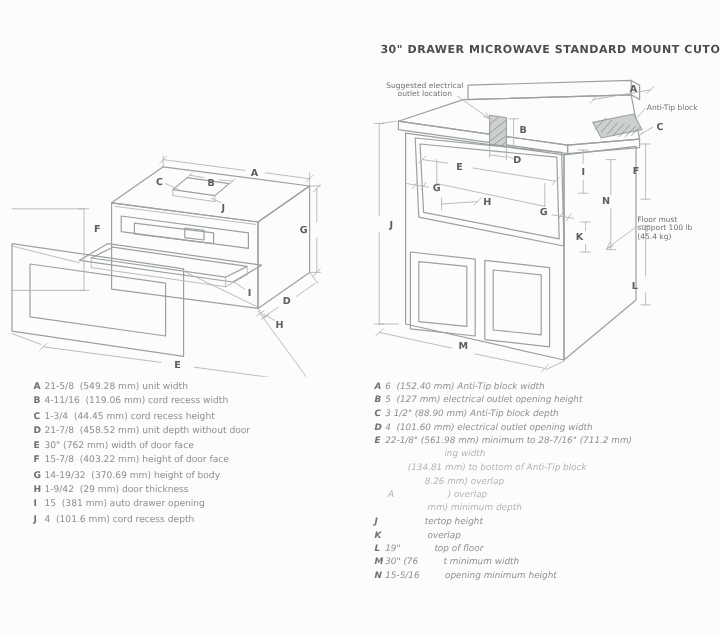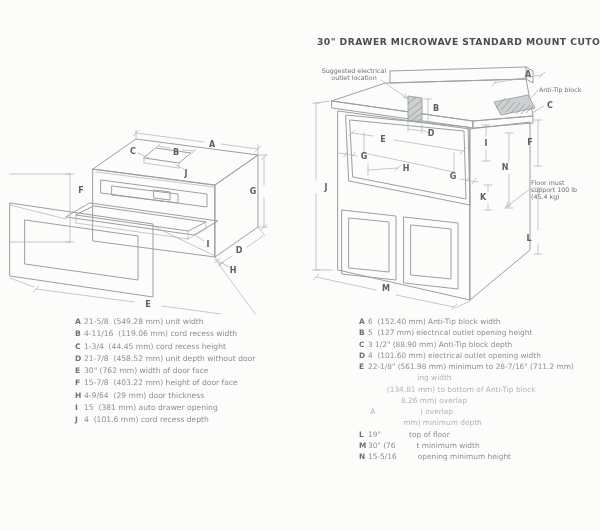--- a/index.html
+++ b/index.html
@@ -10,22 +10,22 @@
   svg{position:absolute;}
   .drawing{stroke:#9ba0a3;fill:none;stroke-width:1;stroke-linejoin:round;stroke-linecap:round;}
   .thin{stroke:#aeb2b4;fill:none;stroke-width:.7;stroke-linecap:round;}
   .hatchfill{fill:#cdd0d1;stroke:#9ba0a3;stroke-width:.9;}
   .hatch{stroke:#8d9193;stroke-width:.7;}
   .dimlabel{font-family:"DejaVu Sans",sans-serif;font-size:8px;font-weight:700;
             fill:#5c6063;text-anchor:middle;}
   .note{font-family:"DejaVu Sans",sans-serif;font-size:6.3px;fill:#6e7173;}
   .speclist{position:absolute;color:#8d8f91;}
   .left-list{left:28px;top:316px;font-size:7.6px;line-height:12.3px;}
-  .right-list{left:312px;top:316px;font-size:7.4px;line-height:11.25px;}
-  .row{white-space:pre;margin-left:47px;}
+  .right-list{left:312px;top:316px;font-size:7.4px;line-height:11.25px;font-style:italic;}
+  .row{white-space:pre;}
   .ltr{font-weight:700;color:#6f7274;display:inline-block;min-width:9px;}
   .right-list .row:nth-child(n+6):nth-child(-n+10){color:#b2b4b5;}
   .right-list .row:nth-child(n+6):nth-child(-n+10) .ltr{color:#b2b4b5;}
 </style>
 </head>
 <body>
 
 <div class="page">
 
   <div class="title">30" DRAWER MICROWAVE STANDARD MOUNT CUTOUT</div>
@@ -150,34 +150,37 @@
     </g>
   </svg>
 
   <div class="speclist left-list">
     <div class="row"><span class="ltr">A</span><span>21-5/8  (549.28 mm) unit width</span></div>
     <div class="row"><span class="ltr">B</span><span>4-11/16  (119.06 mm) cord recess width</span></div>
     <div class="row"><span class="ltr">C</span><span>1-3/4  (44.45 mm) cord recess height</span></div>
     <div class="row"><span class="ltr">D</span><span>21-7/8  (458.52 mm) unit depth without door</span></div>
     <div class="row"><span class="ltr">E</span><span>30" (762 mm) width of door face</span></div>
     <div class="row"><span class="ltr">F</span><span>15-7/8  (403.22 mm) height of door face</span></div>
-    <div class="row"><span class="ltr">H</span><span>4-9/64  (29 mm) door thickness</span></div>
+    <div class="row"><span class="ltr">G</span><span>14-19/32  (370.69 mm) height of body</span></div>
+    <div class="row"><span class="ltr">H</span><span>1-9/42  (29 mm) door thickness</span></div>
     <div class="row"><span class="ltr">I</span><span>15  (381 mm) auto drawer opening</span></div>
     <div class="row"><span class="ltr">J</span><span>4  (101.6 mm) cord recess depth</span></div>
   </div>
 
   <div class="speclist right-list">
     <div class="row"><span class="ltr">A</span><span>6  (152.40 mm) Anti-Tip block width</span></div>
     <div class="row"><span class="ltr">B</span><span>5  (127 mm) electrical outlet opening height</span></div>
     <div class="row"><span class="ltr">C</span><span>3 1/2" (88.90 mm) Anti-Tip block depth</span></div>
     <div class="row"><span class="ltr">D</span><span>4  (101.60 mm) electrical outlet opening width</span></div>
     <div class="row"><span class="ltr">E</span><span>22-1/8" (561.98 mm) minimum to 28-7/16" (711.2 mm)</span></div>
     <div class="row"><span class="ltr"></span><span>                     ing width</span></div>
     <div class="row"><span class="ltr"></span><span>        (134.81 mm) to bottom of Anti-Tip block</span></div>
     <div class="row"><span class="ltr"></span><span>              8.26 mm) overlap</span></div>
     <div class="row"><span class="ltr"></span><span> A                   ) overlap</span></div>
     <div class="row"><span class="ltr"></span><span>               mm) minimum depth</span></div>
+    <div class="row"><span class="ltr">J</span><span>              tertop height</span></div>
+    <div class="row"><span class="ltr">K</span><span>               overlap</span></div>
     <div class="row"><span class="ltr">L</span><span>19"            top of floor</span></div>
     <div class="row"><span class="ltr">M</span><span>30" (76         t minimum width</span></div>
     <div class="row"><span class="ltr">N</span><span>15-5/16         opening minimum height</span></div>
   </div>
 
 </div>
 
 </body></html>

